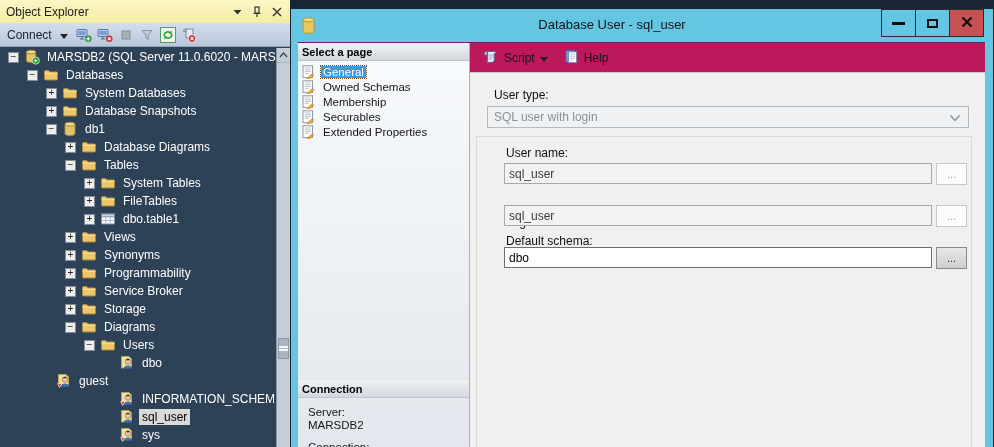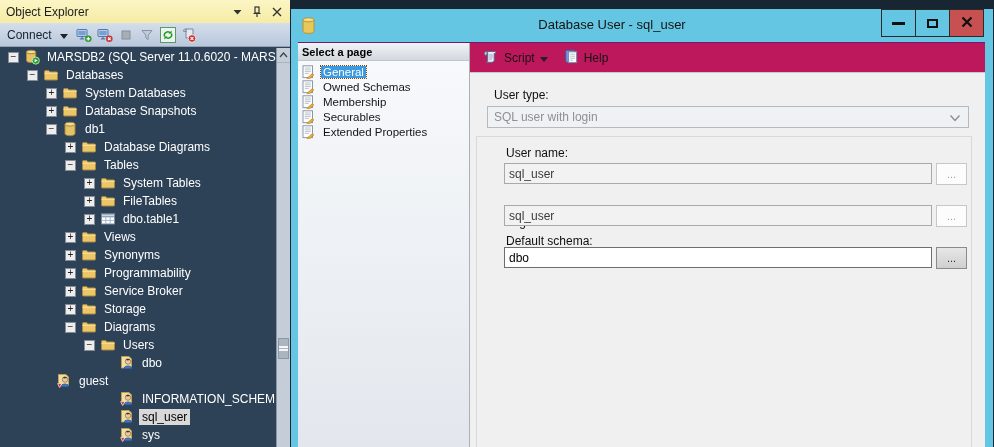--- a/index.html
+++ b/index.html
@@ -477,20 +477,28 @@
             <span class="pg-icon">
               <svg width="15" height="14" viewBox="0 0 15 14">
                 <rect x="1" y="0.8" width="9.5" height="11.8" fill="#FFF" stroke="#8A98A8"></rect>
                 <path d="M2.8 3 h6 M2.8 4.8 h6 M2.8 6.6 h6 M2.8 8.4 h4" stroke="#A8B4C2" stroke-width="0.8"></path>
                 <path d="M5.5 12.8 l4.6 -4 1.7 1.1 -4.6 4.1 -2.5 .6 z" fill="#F5B33A" stroke="#B87A18" stroke-width="0.7"></path>
               </svg>
             </span>
             <span class="pg-label">Extended Properties</span>
           </div>
         </div>
+      <div class="connection-block">
+        <div class="panel-header">Connection</div>
+        <div class="conn-rows">
+          <div>Server:</div>
+          <div>MARSDB2</div>
+          <div class="conn-label2">Connection:</div>
+        </div>
+      </div>
     </div>
 
     <div class="main-pane">
       <div class="script-toolbar">
         <span class="tb-btn">
           <span><svg width="17" height="15" viewBox="0 0 17 15">
                 <path d="M5 2.5 c-1.8 0 -2.6 .9 -2.6 2 0 1 .8 1.8 1.8 1.8 L5 4.8 z" fill="#D4DCEC" stroke="#5A6A92"></path>
                 <path d="M5 2.5 h8 c1 .4 1 1.6 0 2 h-.8 v6.6 c0 1.6 -1.3 2.2 -2.6 2.2 H4.2 c1.1 -.2 1.5 -1 1.5 -2 V4.5 c0 -1.2 -.3 -2 -.7 -2 z" fill="#EAEEF8" stroke="#5A6A92"></path>
                 <path d="M7 6 h4 M7 8 h4 M7 10 h3" stroke="#8A96B2" stroke-width="0.8"></path>
               </svg></span>

